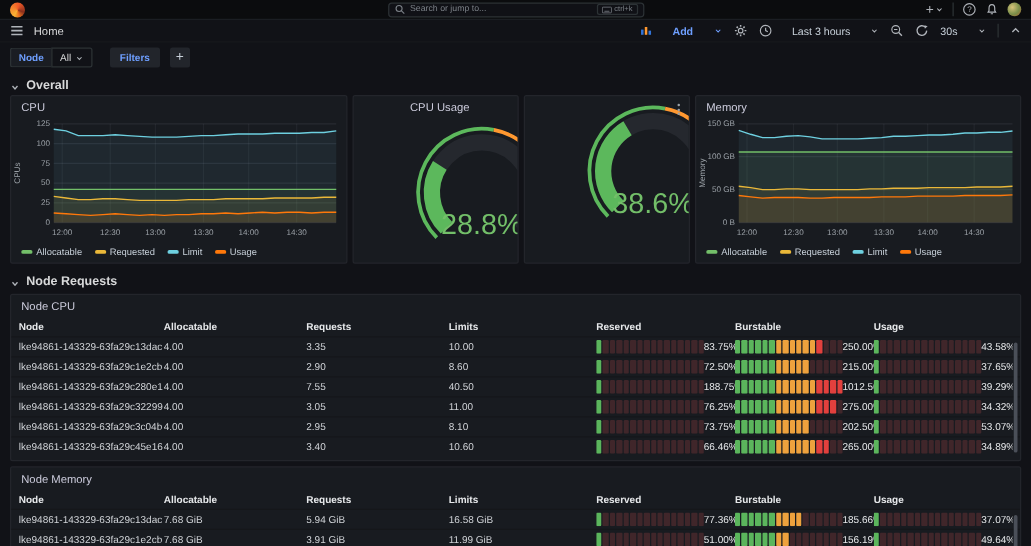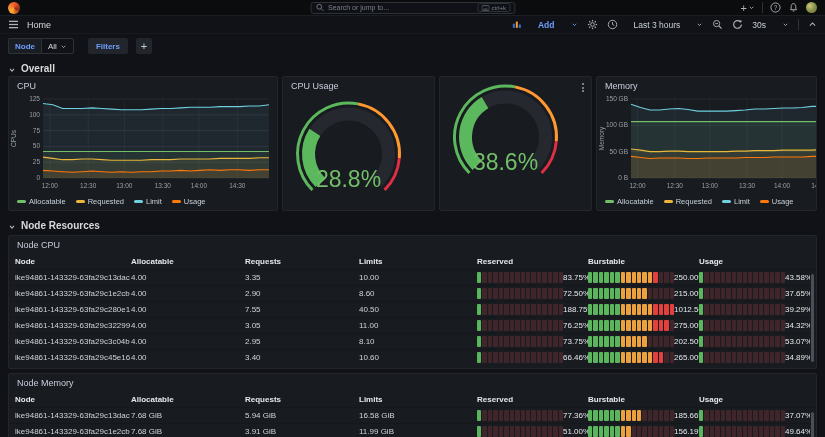--- a/index.html
+++ b/index.html
@@ -43,21 +43,21 @@
   .plus-btn { width:16px; height:16px; background:#22252b; border-radius:2px; color:#c7d0d9;
               display:flex; align-items:center; justify-content:center; font-size:11px; }
 
   
   .dash { padding:0 8px; height:403px; overflow:hidden; }
   .section-hdr { display:flex; gap:5px; align-items:flex-end; height:14px; margin:2px 0 2px 0;
                  font-size:10px; font-weight:700; color:#d8d9da; }
   .row1 { display:flex; gap:4px; height:135px; }
   .panel { background:#181b20; border:1px solid #23252b; border-radius:2px; position:relative; overflow:hidden; }
   .panel-title { height:17px; display:flex; align-items:center; padding:0 8px; font-size:9px; color:#ccccdc; }
-  .p-cpu { width:270px; } .p-gauge { width:153px; } .p-mem { flex:1; }
+  .p-cpu { width:270px; } .p-gauge { width:133px;padding-left:37px; } .p-mem { flex:1; }
   .legend { position:absolute; left:8px; bottom:4px; display:flex; gap:10px; font-size:7.5px;
             color:#c7d0d9; white-space:nowrap; }
   .legend-item { display:flex; align-items:center; }
   .legend .sw { width:9px; height:3px; border-radius:2px; display:inline-block; margin-right:3px; }
   .kebab { position:absolute; right:5px; top:4px; display:flex; flex-direction:column; gap:1.5px; padding:2px; }
   .kebab i { width:2px; height:2px; border-radius:50%; background:#9aa0a6; display:block; }
 
   
   .tpanel { margin-top:4px; height:134px; }
   .trow { display:grid; grid-template-columns:116px 114px 114px 118px 1fr 1fr 1fr;
@@ -338,21 +338,21 @@
               <span>Usage</span>
             </span>
           </div>
       </div>
     </div>
 
     <div class="section-hdr" style="margin-top:6px;">
       <svg width="8" height="8" viewBox="0 0 10 10">
         <polyline points="2.5,3.5 5,6.5 7.5,3.5" fill="none" stroke="#b0b4ba" stroke-width="1.3"></polyline>
       </svg>
-      <span>Node Resources</span>
+      <span>Node Requests</span>
     </div>
 
     <div class="panel tpanel">
       <div class="panel-title">Node CPU</div>
       <div>
           <div class="trow thead">
             <div class="cell th">Node</div>
             <div class="cell th">Allocatable</div>
             <div class="cell th">Requests</div>
             <div class="cell th">Limits</div>

